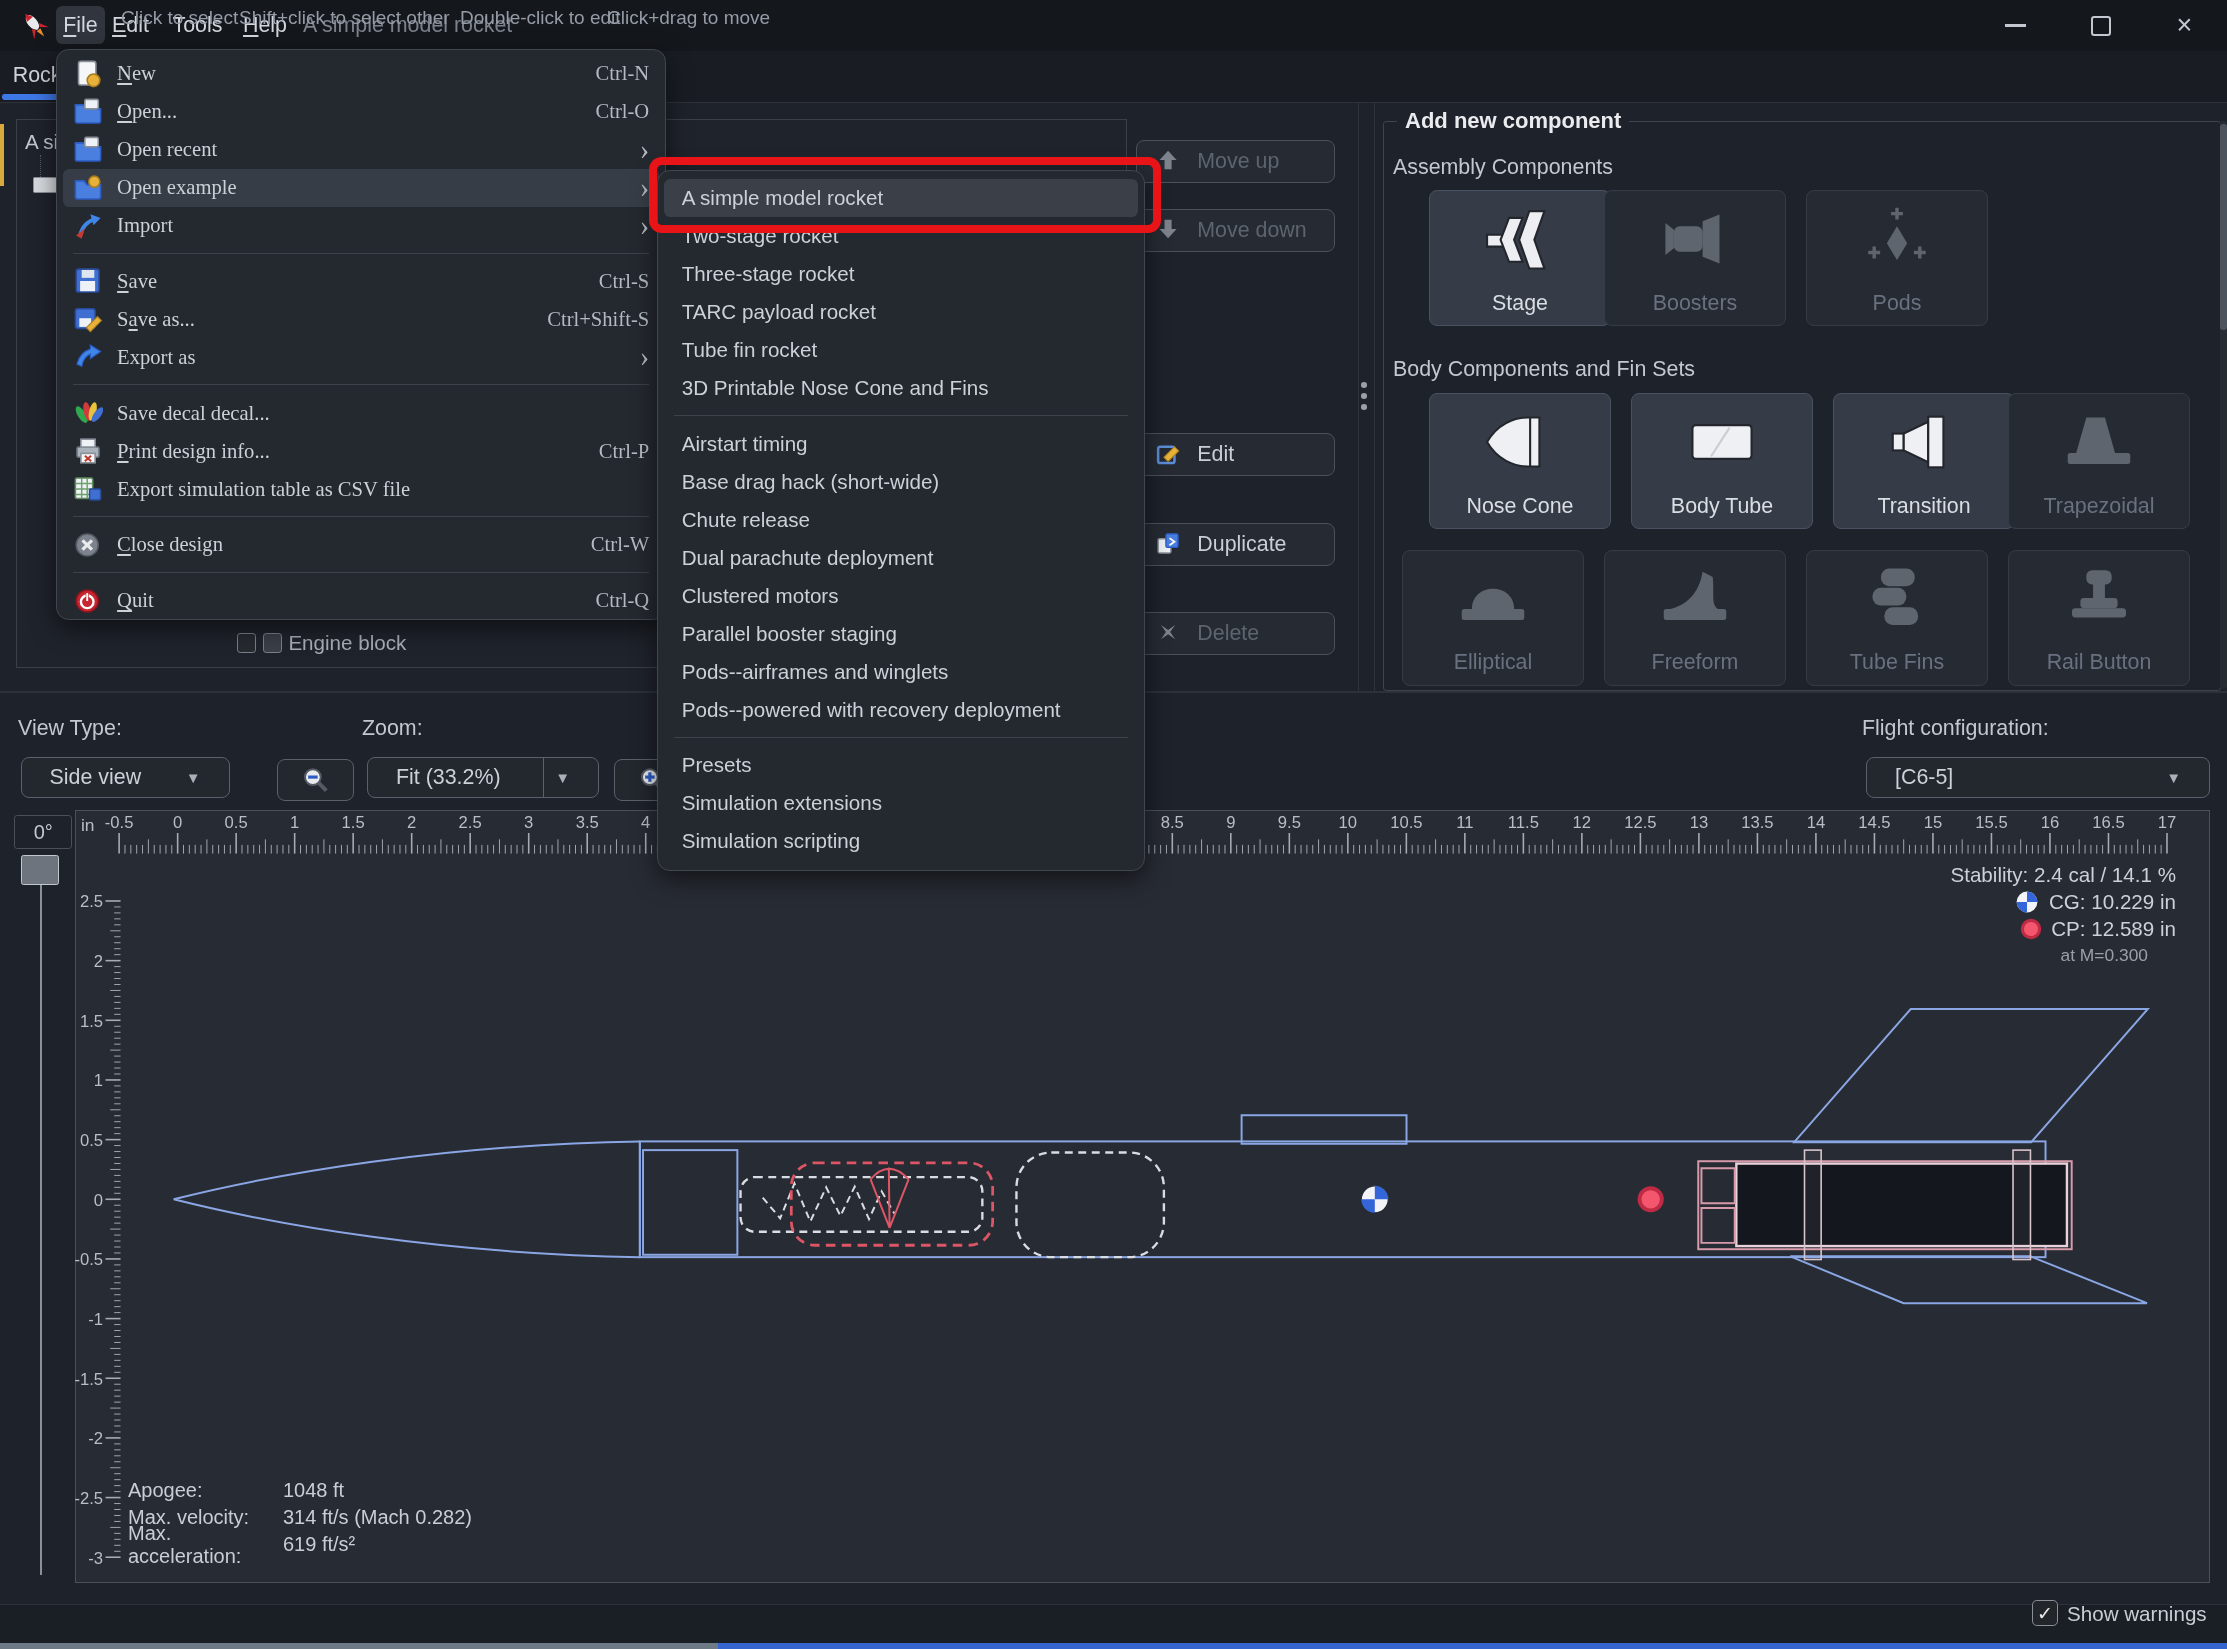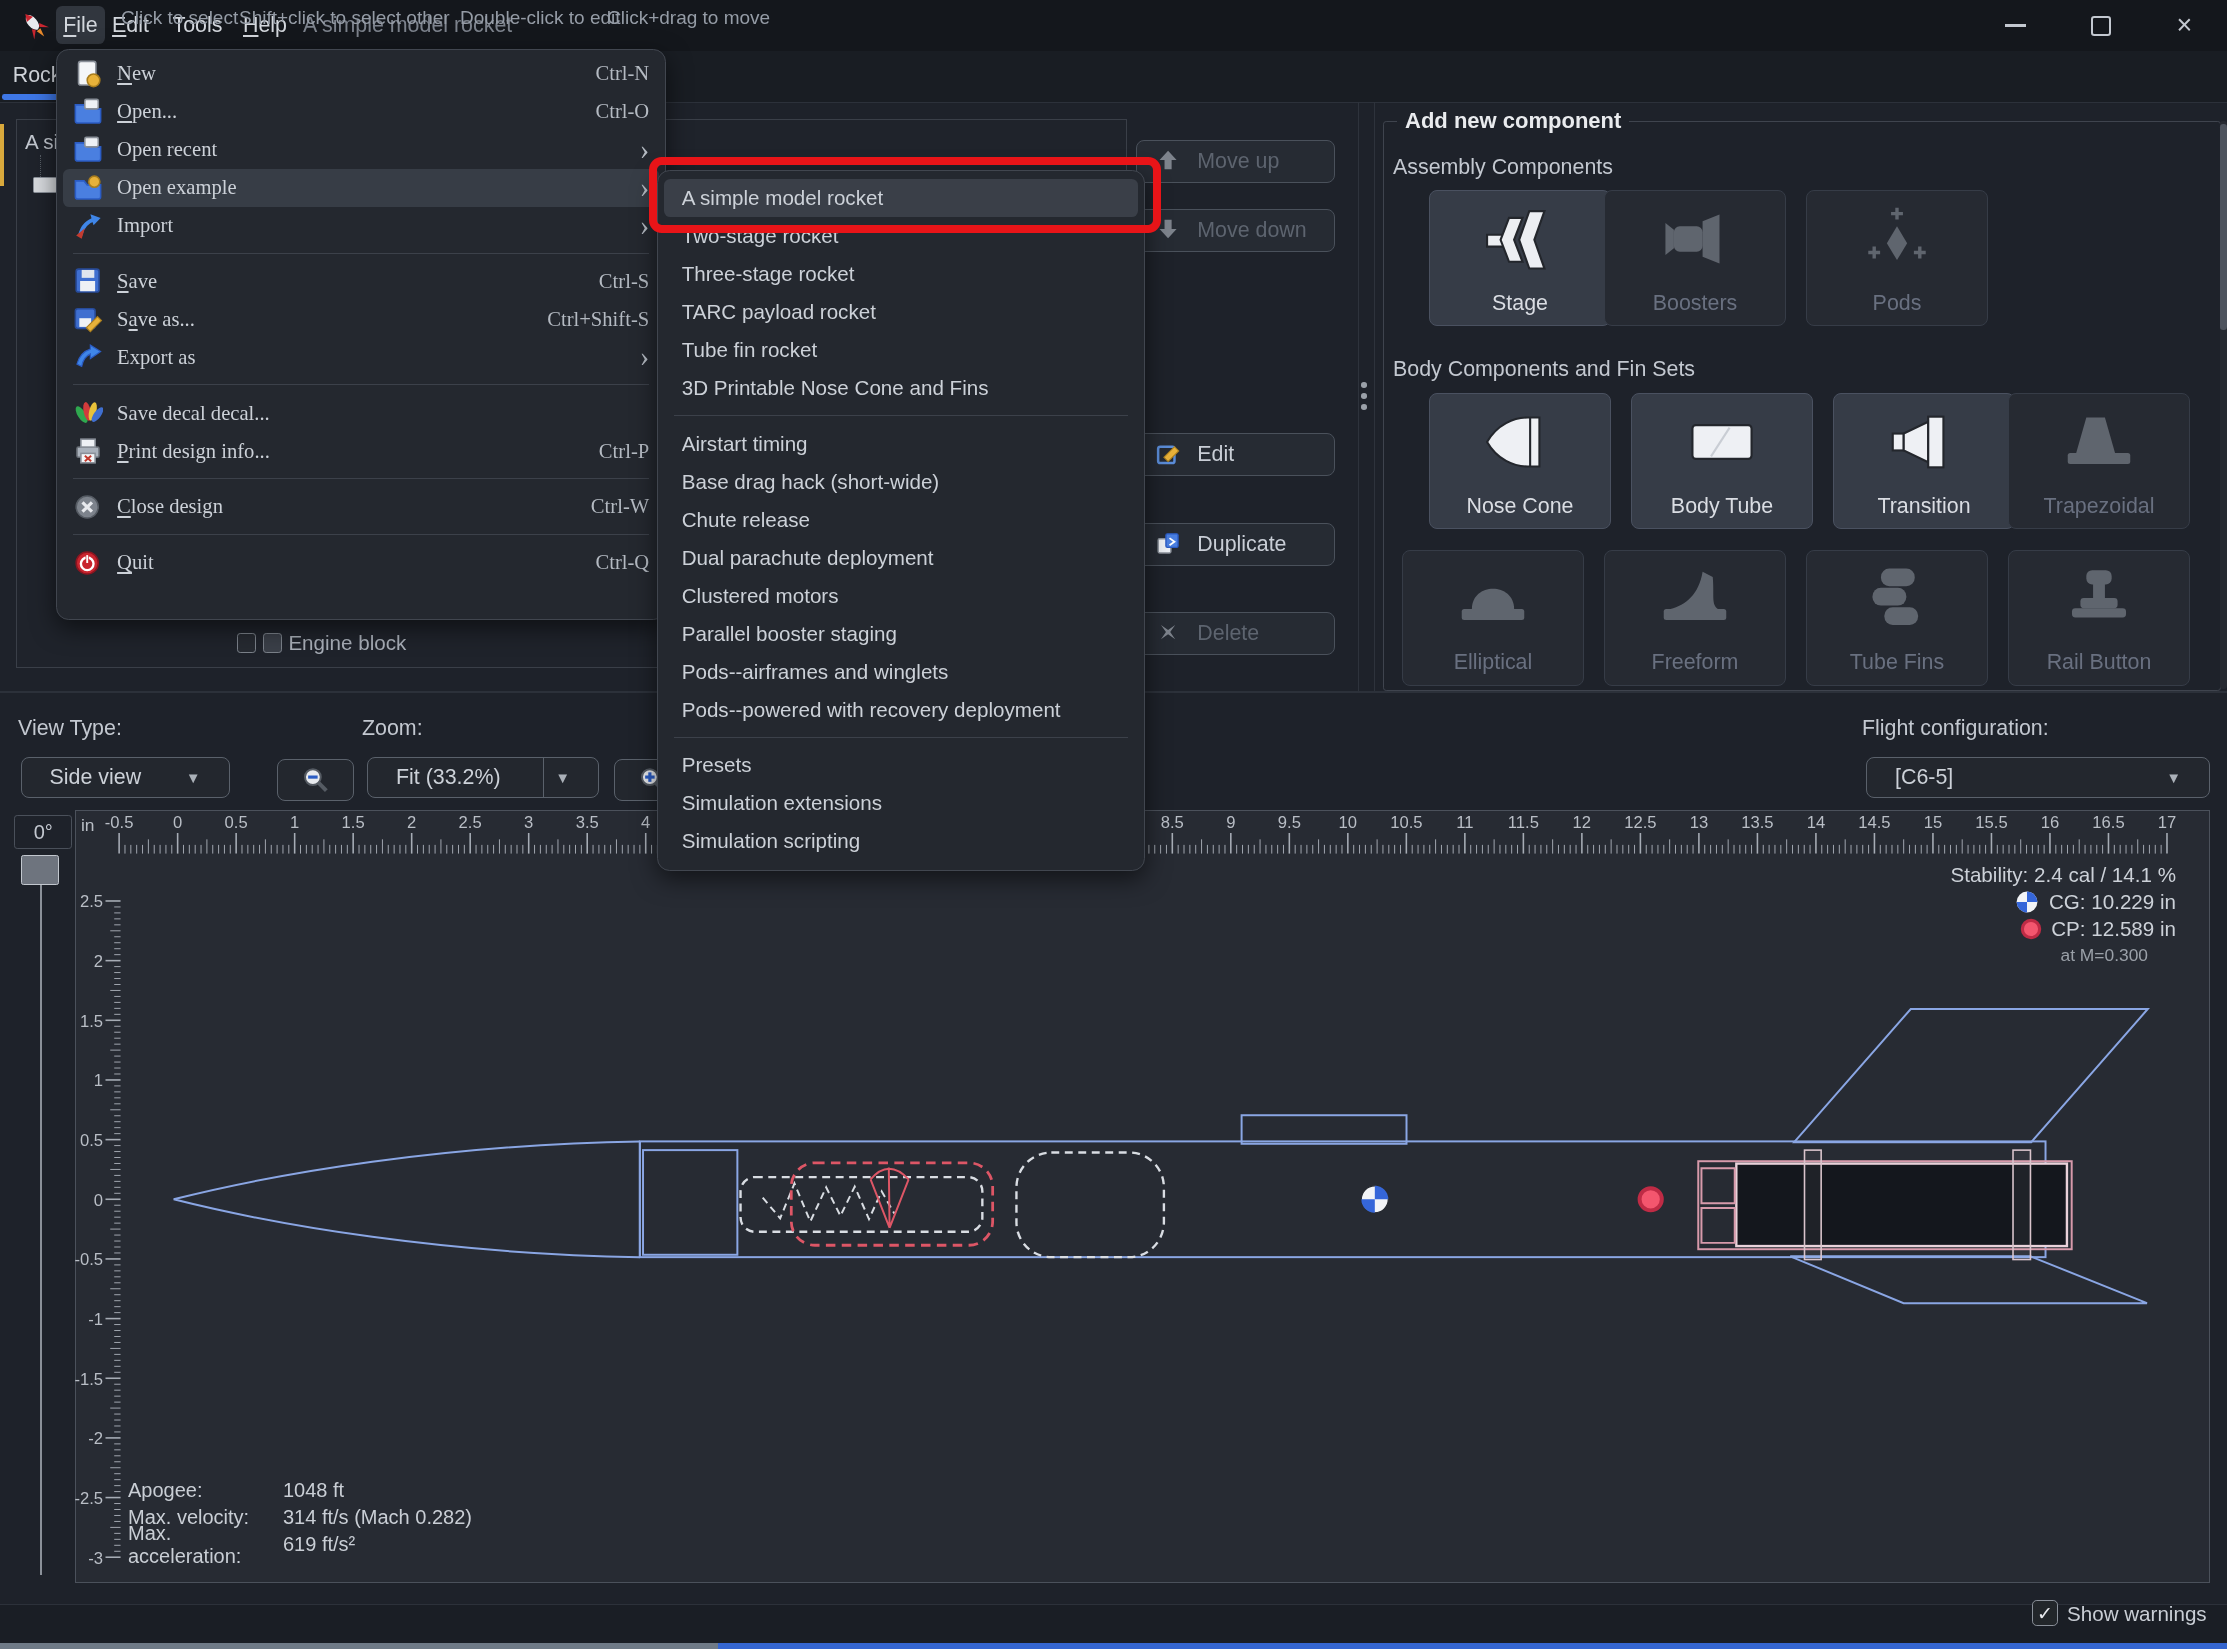--- a/index.html
+++ b/index.html
@@ -1058,20 +1058,30 @@
         <span class="mi-icon"><svg width="30" height="30" viewBox="0 0 38 38">
             <rect x="5" y="14" width="28" height="13" rx="2" fill="#aab2bc" stroke="#6a7078" stroke-width="2"></rect>
             <rect x="10" y="4" width="18" height="10" fill="#eef1f5" stroke="#8a9099" stroke-width="2"></rect>
             <rect x="10" y="22" width="18" height="12" fill="#f4f6f8" stroke="#8a9099" stroke-width="2"></rect>
             <path d="M15 25 L23 32 M23 25 L15 32" stroke="#c33b2f" stroke-width="2.5"></path>
           </svg></span>
         <span class="mi-label"><u>P</u>rint design info...</span>
         <span class="mi-shortcut">Ctrl-P</span>
 
       </div>
+      <div class="file-item">
+        <span class="mi-icon"><svg width="30" height="30" viewBox="0 0 38 38">
+            <rect x="3" y="5" width="22" height="26" rx="2" fill="#eef1f5" stroke="#5c8a5c" stroke-width="2"></rect>
+            <path d="M3 12 h22 M3 19 h22 M3 26 h22 M11 5 v26 M18 5 v26" stroke="#6aa06a" stroke-width="1.8"></path>
+            <rect x="21" y="19" width="14" height="14" rx="2" fill="#3f6fd0" stroke="#274b9a" stroke-width="2"></rect>
+          </svg></span>
+        <span class="mi-label">Export simulation table as CSV file</span>
+        <span class="mi-shortcut"></span>
+
+      </div>
       <div class="menu-sep"></div>
       <div class="file-item">
         <span class="mi-icon"><svg width="30" height="30" viewBox="0 0 38 38">
             <circle cx="18" cy="19" r="14" fill="#7d838c" stroke="#555b63" stroke-width="2"></circle>
             <path d="M12 13 L24 25 M24 13 L12 25" stroke="#e8eaee" stroke-width="4"></path>
           </svg></span>
         <span class="mi-label"><u>C</u>lose design</span>
         <span class="mi-shortcut">Ctrl-W</span>
 
       </div>

